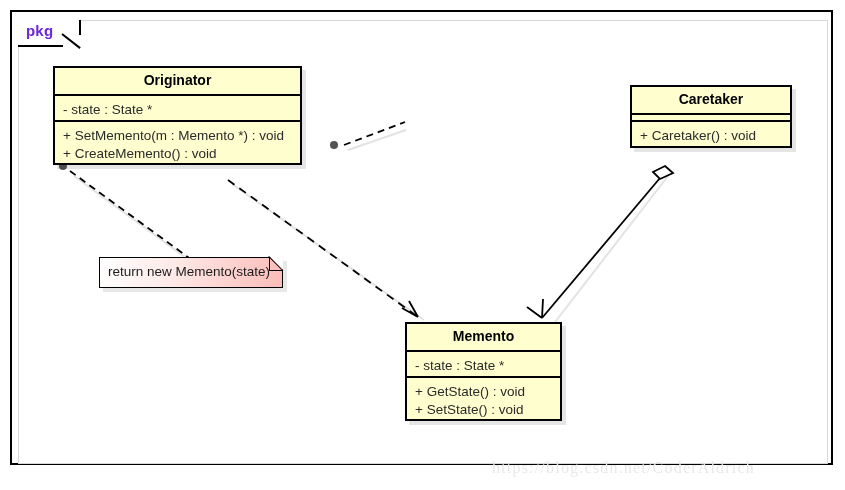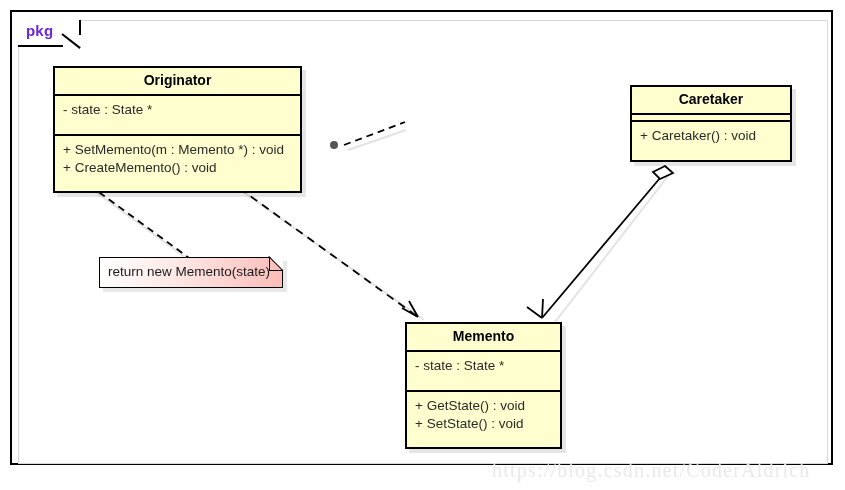--- a/index.html
+++ b/index.html
@@ -98,21 +98,21 @@
     font-size: 14px;
     color: #000000;
     padding: 5px 6px 6px 6px;
     line-height: 1.1;
   }
   .uml-class .sep {
     height: 0;
     border-top: 2px solid #000000;
   }
   .uml-class .compartment {
-    padding: 5px 8px 14px 8px;
+    padding: 5px 8px 0 8px;
   }
   .uml-class .compartment.empty {
     padding: 0;
     height: 5px;
   }
   .uml-class .member {
     font-size: 13.5px;
     color: #2b2b2b;
     line-height: 1.35;
     white-space: nowrap;
@@ -174,21 +174,21 @@
     z-index: 3;
     pointer-events: none;
   }
 
   
   #watermark {
     position: absolute;
     left: 492px;
     top: 459px;
     font-family: "Liberation Serif", serif;
-    font-size: 20px;
+    font-size: 16px;
     color: #e9e9e9;
     letter-spacing: 1.2px;
     white-space: nowrap;
     z-index: 9;
   }
 </style>
 </head>
 <body>
 
 <div id="canvas">

